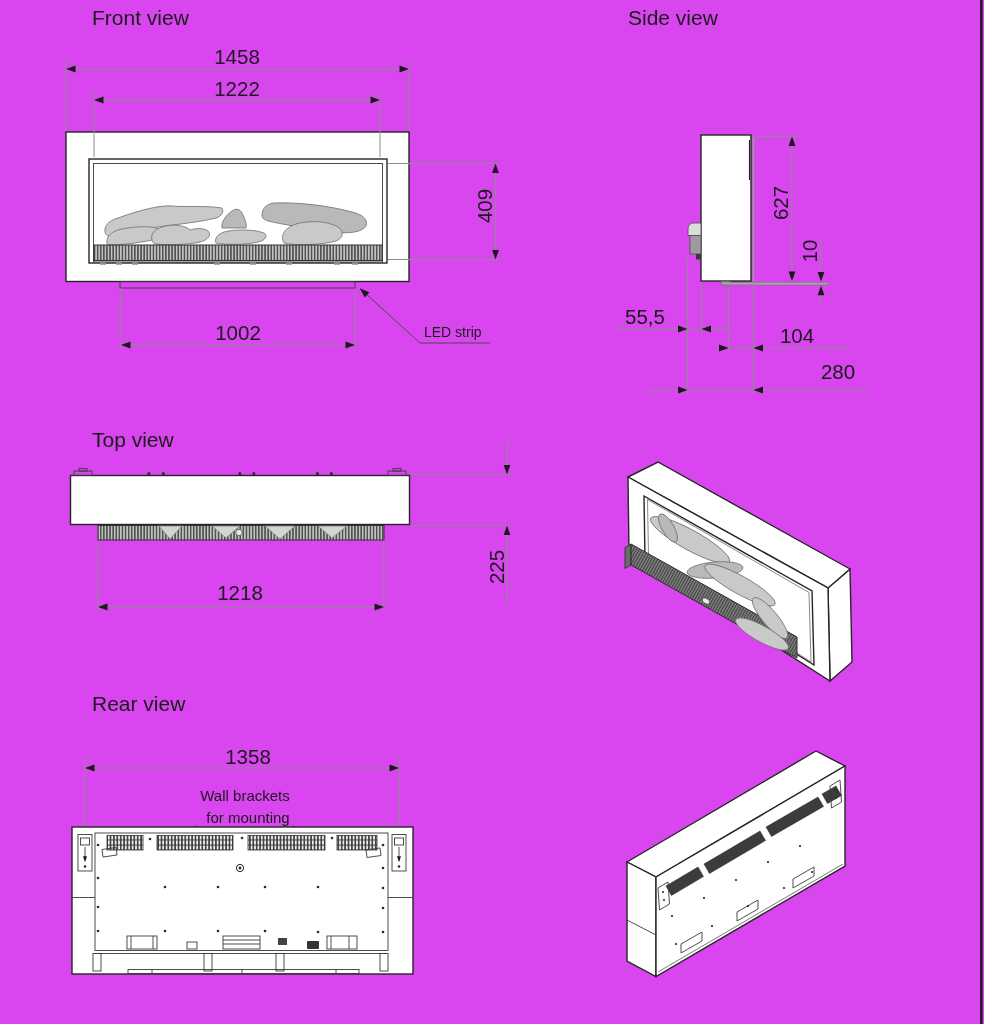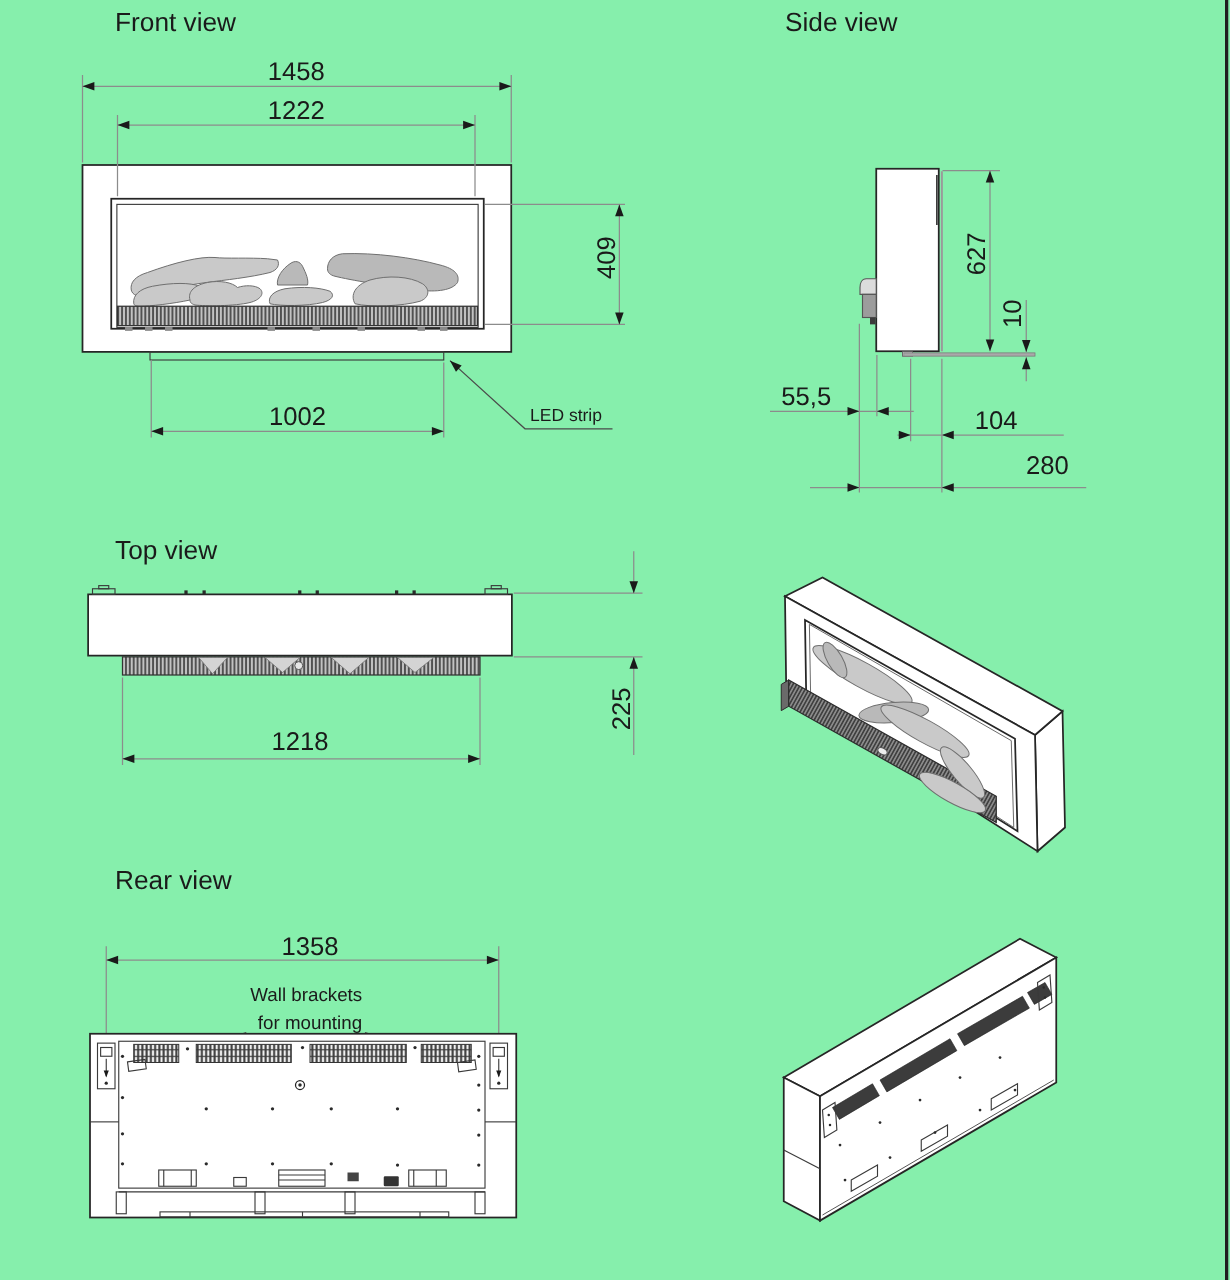--- a/index.html
+++ b/index.html
@@ -1,16 +1,16 @@
 <!DOCTYPE html>
 <html><head>
 <meta charset="utf-8">
 <style>
   html,body{margin:0;padding:0;background:#ffffff;}
-  #canvas{position:relative;width:984px;height:1024px;background:#86efac;overflow:hidden;
+  #canvas{position:relative;width:984px;height:1024px;background:#d946ef;overflow:hidden;
           font-family:"Liberation Sans","DejaVu Sans",sans-serif;}
   svg{position:absolute;left:0;top:0;}
   text{fill:#1a1a1a;}
   .title{font-size:21px;}
   .dim{font-size:20.5px;}
   .small{font-size:14px;}
   .mid{font-size:15px;}
   .obj{stroke:#262626;stroke-width:1.4;fill:none;}
   .objthin{stroke:#3a3a3a;stroke-width:0.9;fill:none;}
   .objfill{stroke:#262626;stroke-width:1.4;fill:#ffffff;}

